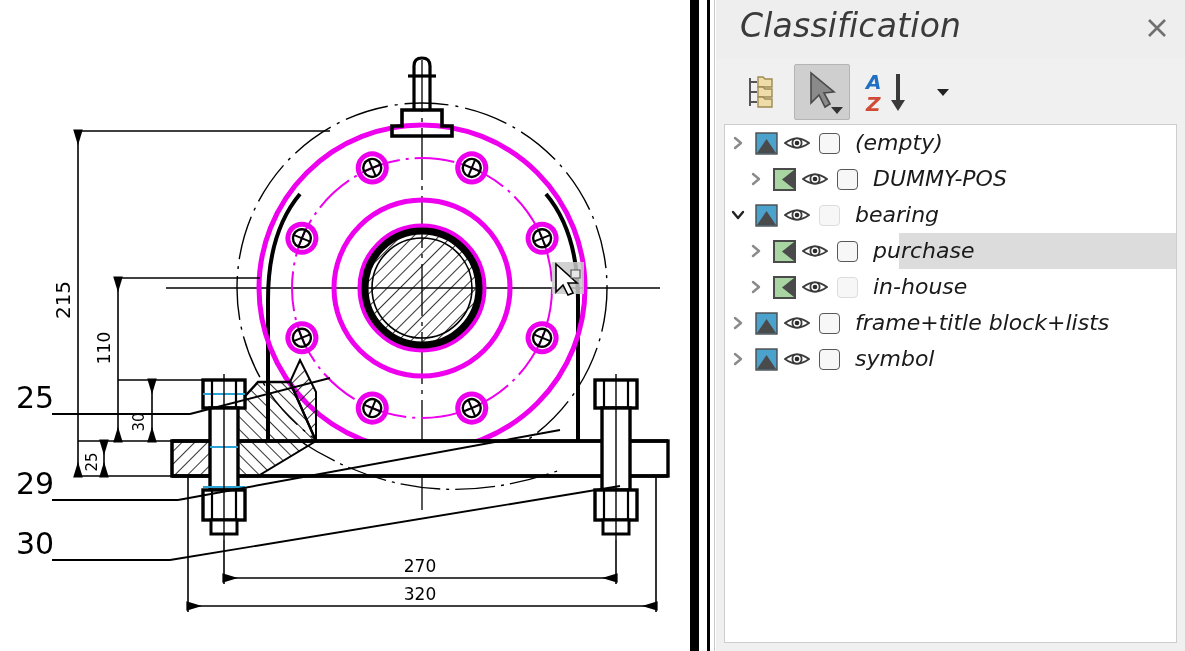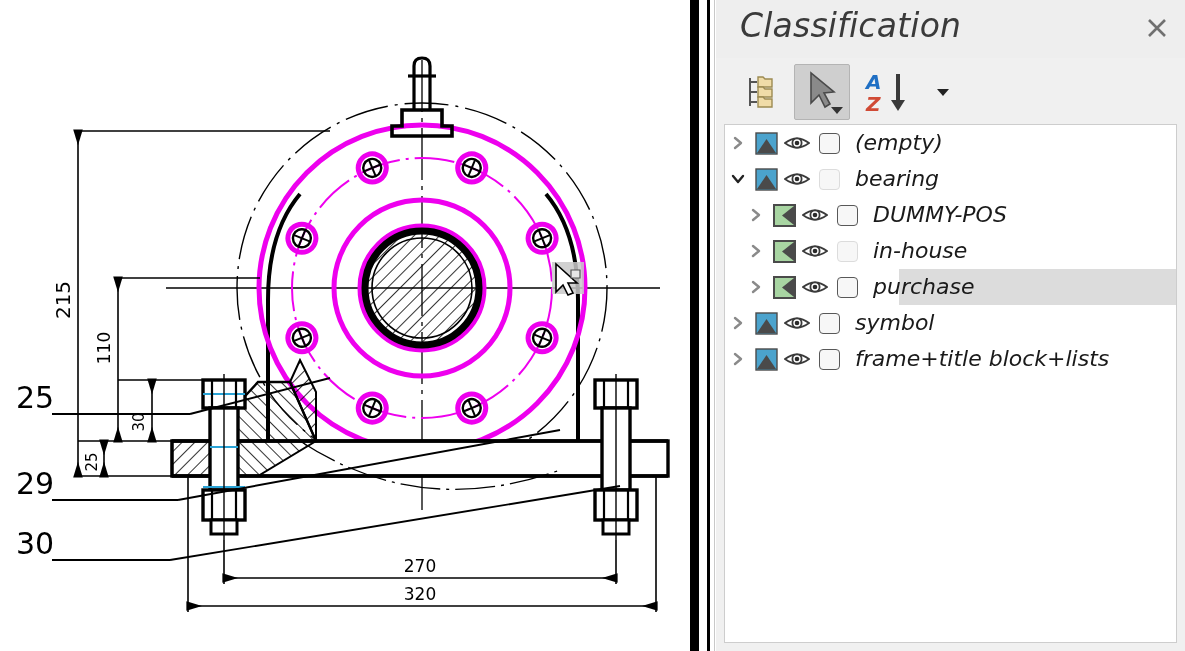--- a/index.html
+++ b/index.html
@@ -329,20 +329,44 @@
                 <path d="M1 9 Q13 0 25 9 Q13 18 1 9 Z" fill="#fff" stroke="#3a3a3a" stroke-width="1.8"></path>
                 <circle cx="13" cy="9" r="4.6" fill="#fff" stroke="#3a3a3a" stroke-width="1.8"></circle>
                 <circle cx="13" cy="9" r="2.3" fill="#2a2a2a"></circle>
               </svg>
             </div>
             <div class="tw-check">
               <span class="chk on"></span>
             </div>
             <div class="tw-label">(empty)</div>
           </div>
+          <div class="tree-row indent">
+            <div class="tw-expander">
+              <svg width="16" height="16" viewBox="0 0 16 16">
+                <path d="M5 3 L11 8 L5 13" stroke="#8a8a8a" stroke-width="2.4" fill="none" stroke-linecap="round" stroke-linejoin="round"></path>
+              </svg>
+            </div>
+            <div class="tw-layericon">
+              <svg width="23" height="23" viewBox="0 0 23 23">
+                <rect x="1" y="1" width="21" height="21" fill="#a8d5a2" stroke="#4a4a4a" stroke-width="2"></rect>
+                <path d="M21 2 L21 21 L9 11.5 Z" fill="#4a4a4a"></path>
+              </svg>
+            </div>
+            <div class="tw-eye">
+              <svg width="26" height="18" viewBox="0 0 26 18">
+                <path d="M1 9 Q13 0 25 9 Q13 18 1 9 Z" fill="#fff" stroke="#3a3a3a" stroke-width="1.8"></path>
+                <circle cx="13" cy="9" r="4.6" fill="#fff" stroke="#3a3a3a" stroke-width="1.8"></circle>
+                <circle cx="13" cy="9" r="2.3" fill="#2a2a2a"></circle>
+              </svg>
+            </div>
+            <div class="tw-check">
+              <span class="chk on"></span>
+            </div>
+            <div class="tw-label">DUMMY-POS</div>
+          </div>
           <div class="tree-row">
             <div class="tw-expander">
               <svg width="16" height="16" viewBox="0 0 16 16">
                 <path d="M3 5 L8 11 L13 5" stroke="#222" stroke-width="2.4" fill="none" stroke-linecap="round" stroke-linejoin="round"></path>
               </svg>
             </div>
             <div class="tw-layericon">
               <svg width="23" height="23" viewBox="0 0 23 23">
                 <rect x="1" y="1" width="21" height="21" fill="#4ba3cd" stroke="#4a4a4a" stroke-width="1.4"></rect>
                 <path d="M2 21 L11.5 7 L21 21 Z" fill="#4a4a4a"></path>
@@ -354,20 +378,21 @@
                 <circle cx="13" cy="9" r="4.6" fill="#fff" stroke="#3a3a3a" stroke-width="1.8"></circle>
                 <circle cx="13" cy="9" r="2.3" fill="#2a2a2a"></circle>
               </svg>
             </div>
             <div class="tw-check">
               <span class="chk off"></span>
             </div>
             <div class="tw-label">bearing</div>
           </div>
           <div class="tree-row indent">
+            <div class="hl" style="left: 174px;"></div>
             <div class="tw-expander">
               <svg width="16" height="16" viewBox="0 0 16 16">
                 <path d="M5 3 L11 8 L5 13" stroke="#8a8a8a" stroke-width="2.4" fill="none" stroke-linecap="round" stroke-linejoin="round"></path>
               </svg>
             </div>
             <div class="tw-layericon">
               <svg width="23" height="23" viewBox="0 0 23 23">
                 <rect x="1" y="1" width="21" height="21" fill="#a8d5a2" stroke="#4a4a4a" stroke-width="2"></rect>
                 <path d="M21 2 L21 21 L9 11.5 Z" fill="#4a4a4a"></path>
               </svg>
@@ -375,21 +400,21 @@
             <div class="tw-eye">
               <svg width="26" height="18" viewBox="0 0 26 18">
                 <path d="M1 9 Q13 0 25 9 Q13 18 1 9 Z" fill="#fff" stroke="#3a3a3a" stroke-width="1.8"></path>
                 <circle cx="13" cy="9" r="4.6" fill="#fff" stroke="#3a3a3a" stroke-width="1.8"></circle>
                 <circle cx="13" cy="9" r="2.3" fill="#2a2a2a"></circle>
               </svg>
             </div>
             <div class="tw-check">
               <span class="chk on"></span>
             </div>
-            <div class="tw-label">DUMMY-POS</div>
+            <div class="tw-label">purchase</div>
           </div>
           <div class="tree-row indent">
             <div class="tw-expander">
               <svg width="16" height="16" viewBox="0 0 16 16">
                 <path d="M5 3 L11 8 L5 13" stroke="#8a8a8a" stroke-width="2.4" fill="none" stroke-linecap="round" stroke-linejoin="round"></path>
               </svg>
             </div>
             <div class="tw-layericon">
               <svg width="23" height="23" viewBox="0 0 23 23">
                 <rect x="1" y="1" width="21" height="21" fill="#a8d5a2" stroke="#4a4a4a" stroke-width="2"></rect>
@@ -401,45 +426,20 @@
                 <path d="M1 9 Q13 0 25 9 Q13 18 1 9 Z" fill="#fff" stroke="#3a3a3a" stroke-width="1.8"></path>
                 <circle cx="13" cy="9" r="4.6" fill="#fff" stroke="#3a3a3a" stroke-width="1.8"></circle>
                 <circle cx="13" cy="9" r="2.3" fill="#2a2a2a"></circle>
               </svg>
             </div>
             <div class="tw-check">
               <span class="chk off"></span>
             </div>
             <div class="tw-label">in-house</div>
           </div>
-          <div class="tree-row indent">
-            <div class="hl" style="left: 174px;"></div>
-            <div class="tw-expander">
-              <svg width="16" height="16" viewBox="0 0 16 16">
-                <path d="M5 3 L11 8 L5 13" stroke="#8a8a8a" stroke-width="2.4" fill="none" stroke-linecap="round" stroke-linejoin="round"></path>
-              </svg>
-            </div>
-            <div class="tw-layericon">
-              <svg width="23" height="23" viewBox="0 0 23 23">
-                <rect x="1" y="1" width="21" height="21" fill="#a8d5a2" stroke="#4a4a4a" stroke-width="2"></rect>
-                <path d="M21 2 L21 21 L9 11.5 Z" fill="#4a4a4a"></path>
-              </svg>
-            </div>
-            <div class="tw-eye">
-              <svg width="26" height="18" viewBox="0 0 26 18">
-                <path d="M1 9 Q13 0 25 9 Q13 18 1 9 Z" fill="#fff" stroke="#3a3a3a" stroke-width="1.8"></path>
-                <circle cx="13" cy="9" r="4.6" fill="#fff" stroke="#3a3a3a" stroke-width="1.8"></circle>
-                <circle cx="13" cy="9" r="2.3" fill="#2a2a2a"></circle>
-              </svg>
-            </div>
-            <div class="tw-check">
-              <span class="chk on"></span>
-            </div>
-            <div class="tw-label">purchase</div>
-          </div>
           <div class="tree-row">
             <div class="tw-expander">
               <svg width="16" height="16" viewBox="0 0 16 16">
                 <path d="M5 3 L11 8 L5 13" stroke="#8a8a8a" stroke-width="2.4" fill="none" stroke-linecap="round" stroke-linejoin="round"></path>
               </svg>
             </div>
             <div class="tw-layericon">
               <svg width="23" height="23" viewBox="0 0 23 23">
                 <rect x="1" y="1" width="21" height="21" fill="#4ba3cd" stroke="#4a4a4a" stroke-width="1.4"></rect>
                 <path d="M2 21 L11.5 7 L21 21 Z" fill="#4a4a4a"></path>
@@ -448,21 +448,21 @@
             <div class="tw-eye">
               <svg width="26" height="18" viewBox="0 0 26 18">
                 <path d="M1 9 Q13 0 25 9 Q13 18 1 9 Z" fill="#fff" stroke="#3a3a3a" stroke-width="1.8"></path>
                 <circle cx="13" cy="9" r="4.6" fill="#fff" stroke="#3a3a3a" stroke-width="1.8"></circle>
                 <circle cx="13" cy="9" r="2.3" fill="#2a2a2a"></circle>
               </svg>
             </div>
             <div class="tw-check">
               <span class="chk on"></span>
             </div>
-            <div class="tw-label">symbol</div>
+            <div class="tw-label">frame+title block+lists</div>
           </div>
           <div class="tree-row">
             <div class="tw-expander">
               <svg width="16" height="16" viewBox="0 0 16 16">
                 <path d="M5 3 L11 8 L5 13" stroke="#8a8a8a" stroke-width="2.4" fill="none" stroke-linecap="round" stroke-linejoin="round"></path>
               </svg>
             </div>
             <div class="tw-layericon">
               <svg width="23" height="23" viewBox="0 0 23 23">
                 <rect x="1" y="1" width="21" height="21" fill="#4ba3cd" stroke="#4a4a4a" stroke-width="1.4"></rect>
@@ -472,19 +472,19 @@
             <div class="tw-eye">
               <svg width="26" height="18" viewBox="0 0 26 18">
                 <path d="M1 9 Q13 0 25 9 Q13 18 1 9 Z" fill="#fff" stroke="#3a3a3a" stroke-width="1.8"></path>
                 <circle cx="13" cy="9" r="4.6" fill="#fff" stroke="#3a3a3a" stroke-width="1.8"></circle>
                 <circle cx="13" cy="9" r="2.3" fill="#2a2a2a"></circle>
               </svg>
             </div>
             <div class="tw-check">
               <span class="chk on"></span>
             </div>
-            <div class="tw-label">frame+title block+lists</div>
+            <div class="tw-label">symbol</div>
           </div>
         </div>
     </div>
 
   </div>
 </div>
 
 </body></html>

